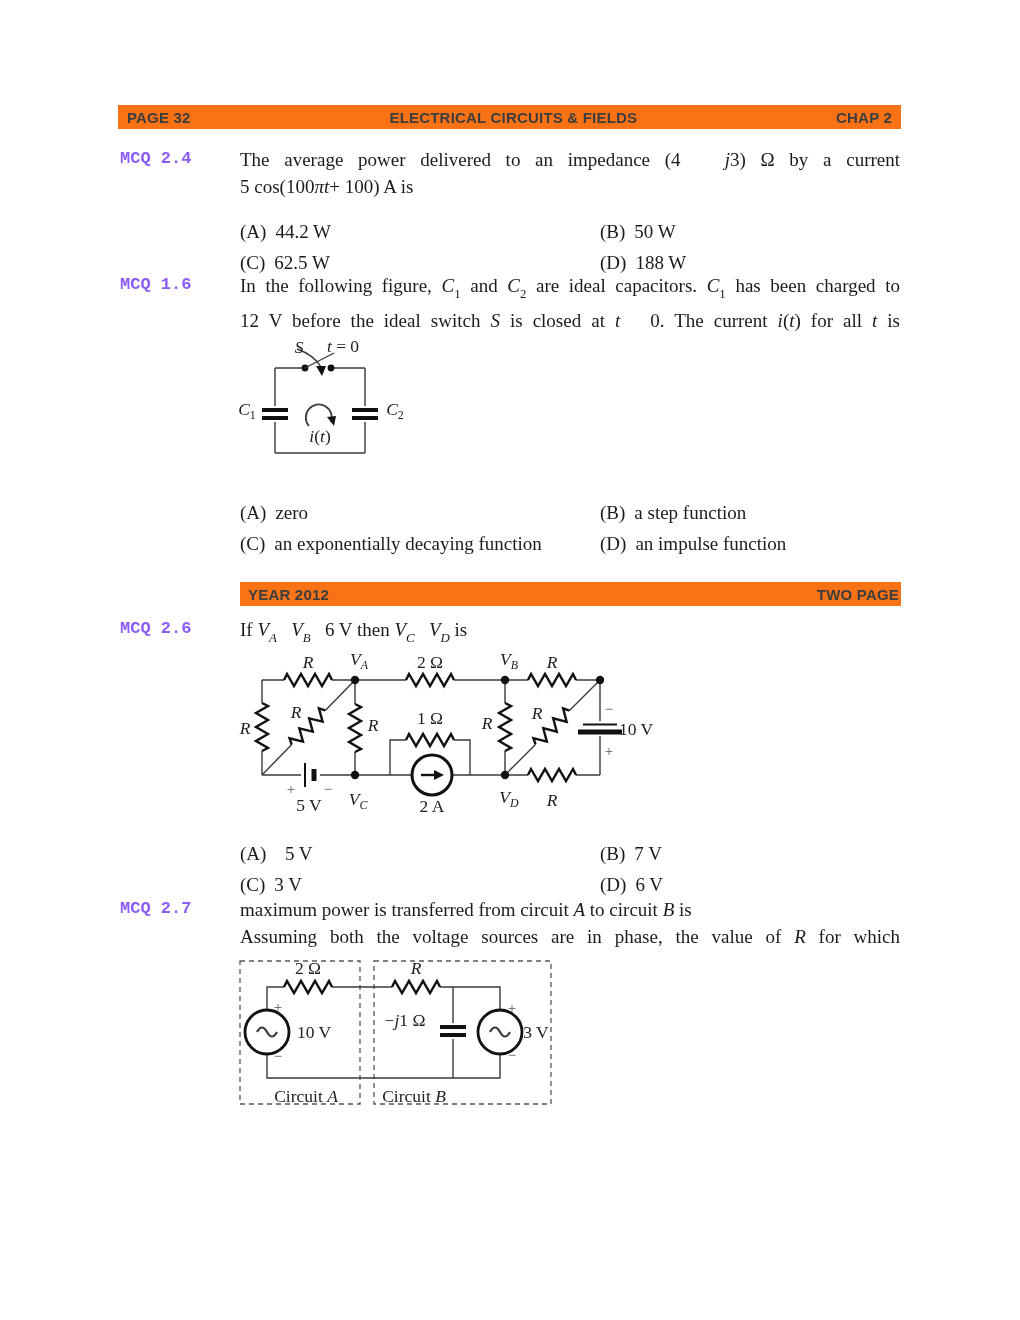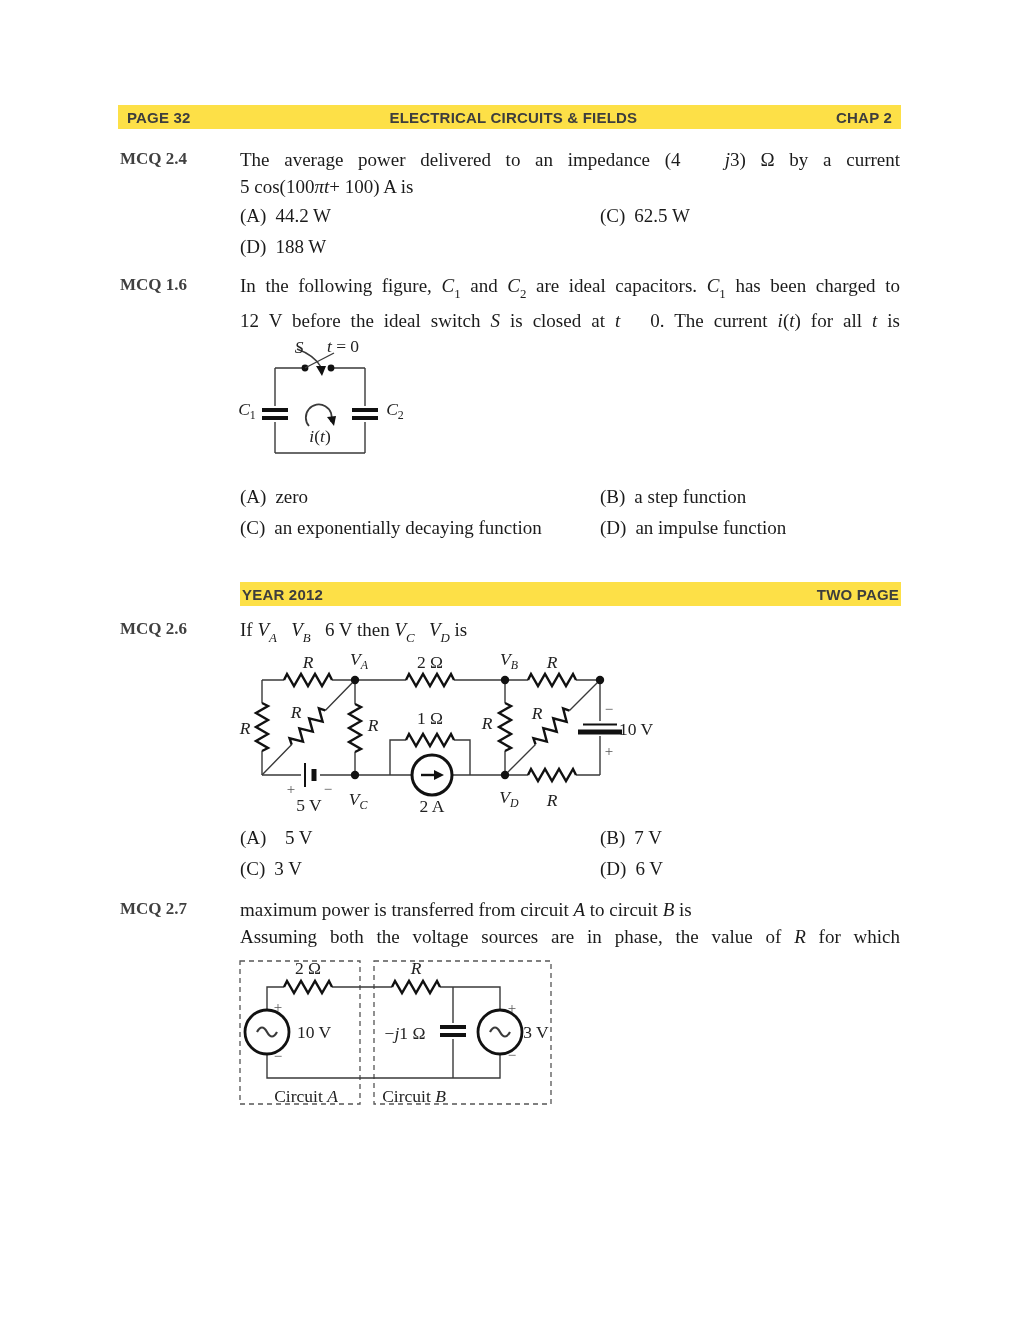--- a/index.html
+++ b/index.html
@@ -1,39 +1,39 @@
 <!DOCTYPE html>
 <html><head>
 <meta charset="utf-8">
 <style>
   html,body{margin:0;padding:0;background:#ffffff;}
   .page{position:relative;width:1020px;height:1320px;background:#ffffff;overflow:hidden;
         font-family:"Liberation Serif","DejaVu Serif",serif;color:#1b1b1b;}
   
-  .bar{position:absolute;height:24px;background:#fde047;display:flex;align-items:center;
+  .bar{position:absolute;height:24px;background:#f97316;display:flex;align-items:center;
        font-family:"Liberation Sans","DejaVu Sans",sans-serif;font-weight:bold;
        font-size:15px;color:#3d3d3d;letter-spacing:.2px;}
   .topbar{left:118px;top:105px;width:783px;}
   .topbar .l{padding-left:9px;}
   .topbar .c{flex:1;text-align:center;}
   .topbar .r{padding-right:9px;}
   .yearbar{left:240px;top:582px;width:661px;justify-content:space-between;}
-  .yearbar .l{padding-left:2px;}
+  .yearbar .l{padding-left:8px;}
   .yearbar .r{padding-right:2px;}
   
   .q{position:absolute;left:0;width:1020px;}
-  .qlabel{position:absolute;left:120px;top:3px;font-family:Liberation Serif, serif;
-          font-weight:bold;font-size:17px;color:#404040;}
+  .qlabel{position:absolute;left:120px;top:3px;font-family:Liberation Mono, monospace;
+          font-weight:bold;font-size:17px;color:#8b5cf6;}
   .qbody{position:absolute;left:240px;width:660px;}
   .qline{font-size:19px;line-height:27px;white-space:pre-wrap;}
   .just{text-align:justify;text-align-last:justify;}
   .it{font-style:italic;}
   .sub{font-size:68%;vertical-align:-22%;}
   
-  .opts{display:grid;grid-template-columns:360px 1fr;row-gap:7px;margin-top:4px;}
+  .opts{display:grid;grid-template-columns:360px 1fr;row-gap:7px;margin-top:20px;}
   .opts.abs{position:absolute;left:240px;width:680px;}
   .opt{font-size:19px;line-height:24px;white-space:pre-wrap;}
   .opt .ol{margin-right:9px;}
   
   .fig{position:absolute;}
   .fig svg{position:absolute;left:0;top:0;}
   .flabel{position:absolute;transform:translate(-50%,-50%);font-size:17.5px;line-height:18px;
           white-space:nowrap;color:#222;}
   .math{font-style:italic;}
   .sign{font-size:15px;color:#555;}
@@ -59,20 +59,21 @@
     <span class="r">CHAP 2</span>
   </div>
 
   <div class="q" style="top:146px">
     <div class="qlabel">MCQ 2.4</div>
     <div class="qbody">
       <div class="qline just"><span>The average power delivered to an impedance (4&nbsp;&nbsp;&nbsp;</span><span class="it">j</span><span>3) Ω by a current</span></div>
       <div class="qline"><span>5 cos(100</span><span class="it">πt</span><span>+ 100) A is</span></div>
       <div class="opts">
         <div class="opt"><span class="ol">(A)</span><span>44.2 W</span></div>
+        <div class="opt"><span class="ol">(B)</span><span>50 W</span></div>
         <div class="opt"><span class="ol">(C)</span><span>62.5 W</span></div>
         <div class="opt"><span class="ol">(D)</span><span>188 W</span></div>
       </div>
     </div>
   </div>
 
   <div class="q" style="top:272px">
     <div class="qlabel">MCQ 1.6</div>
     <div class="qbody">
       <div class="qline just"><span>In the following figure, </span><span class="it">C</span><span class="sub">1</span><span> and </span><span class="it">C</span><span class="sub">2</span><span> are ideal capacitors. </span><span class="it">C</span><span class="sub">1</span><span> has been charged to</span></div>
@@ -243,21 +244,21 @@
       <g>
         <circle class="ac" cx="262" cy="77" r="22"></circle>
         <path class="wire" style="stroke-width:2.2" d="M252,77 q5,-9 10,0 q5,9 10,0"></path>
       </g>
     </svg>
     <div class="flabel" style="left:70px;top:13px">2 Ω</div>
     <div class="flabel math" style="left:178px;top:13px">R</div>
     <div class="flabel sign" style="left:40px;top:52px">+</div>
     <div class="flabel" style="left:76px;top:77px">10 V</div>
     <div class="flabel sign" style="left:40px;top:101px">−</div>
-    <div class="flabel" style="left:167px;top:78px"><span>−</span><span class="it">j</span><span>1 Ω</span></div>
+    <div class="flabel" style="left:167px;top:65px"><span>−</span><span class="it">j</span><span>1 Ω</span></div>
     <div class="flabel sign" style="left:274px;top:53px">+</div>
     <div class="flabel" style="left:298px;top:77px">3 V</div>
     <div class="flabel sign" style="left:274px;top:100px">−</div>
     <div class="flabel" style="left:68px;top:141px"><span>Circuit </span><span class="it">A</span></div>
     <div class="flabel" style="left:176px;top:141px"><span>Circuit </span><span class="it">B</span></div>
   </div>
 
 
 </div>
 

